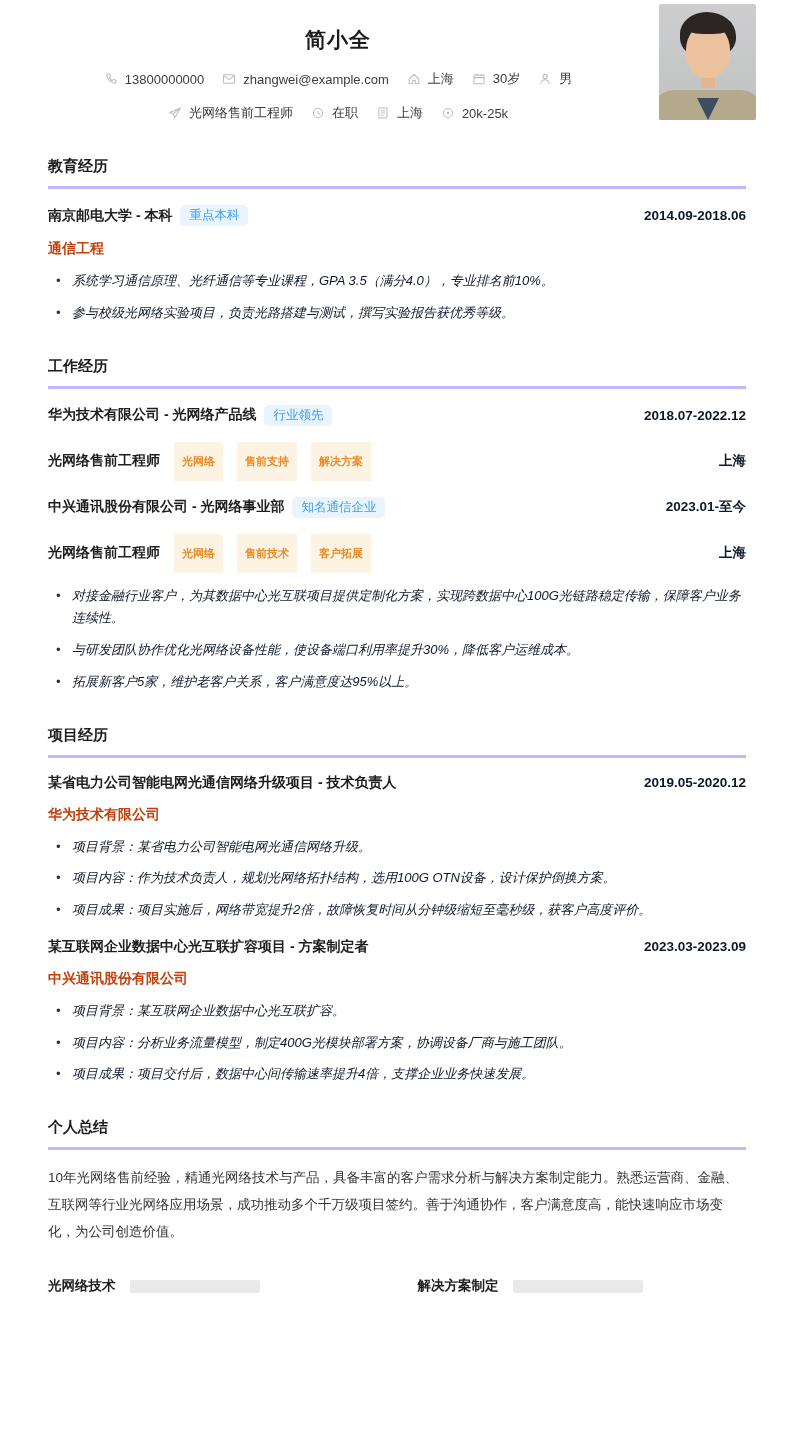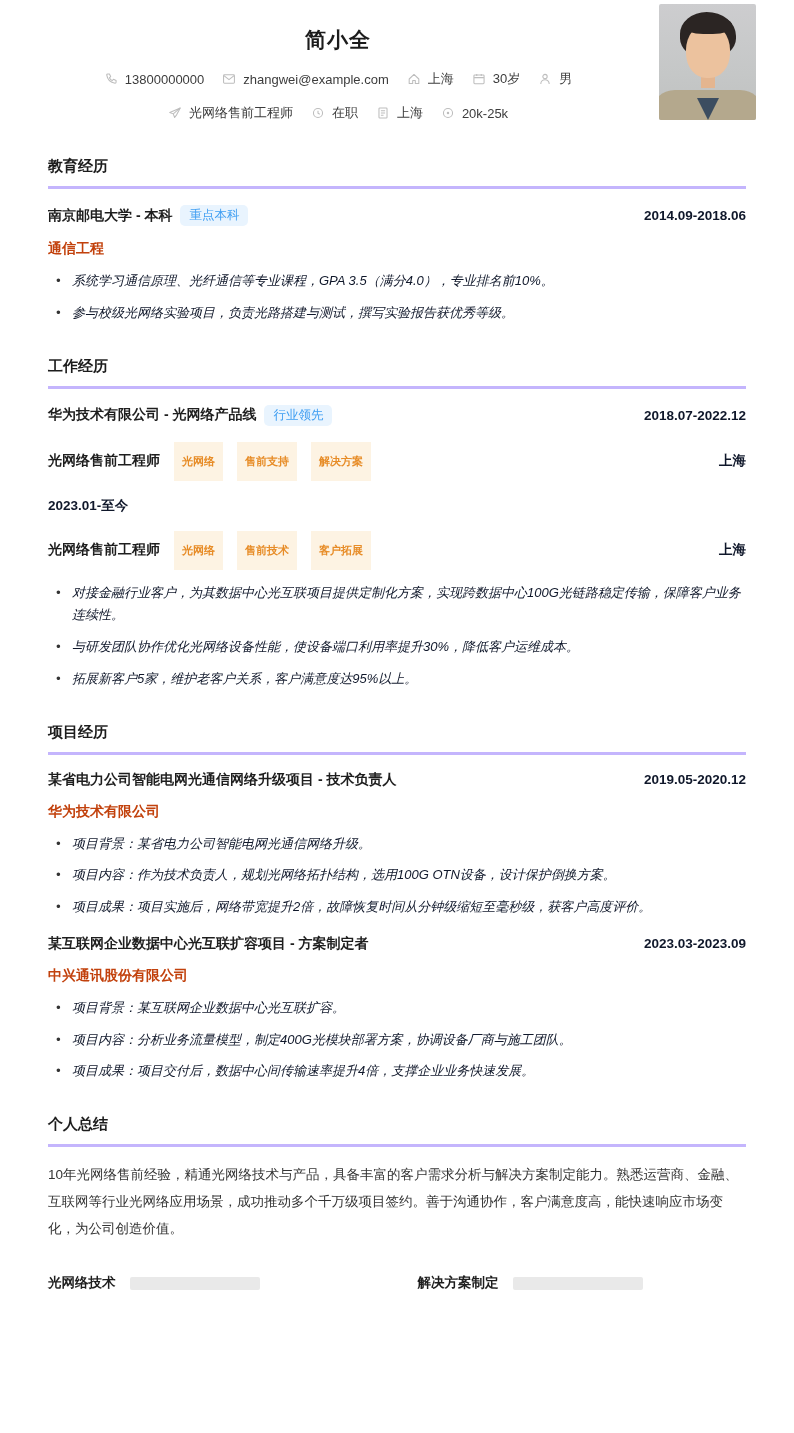--- a/index.html
+++ b/index.html
@@ -220,20 +220,24 @@
           <span class="tag">光网络</span>
           <span class="tag">售前支持</span>
           <span class="tag">解决方案</span>
         </span>
         <span class="entry-date">上海</span>
       </div>
     </div>
 
     <div class="entry">
       <div class="entry-header">
+        <span class="entry-title">
+          <span>中兴通讯股份有限公司 - 光网络事业部</span>
+          <span class="badge">知名通信企业</span>
+        </span>
         <span class="entry-date">2023.01-至今</span>
       </div>
       <div class="entry-header">
         <span class="entry-title">
           <span>光网络售前工程师</span>
           <span class="tag">光网络</span>
           <span class="tag">售前技术</span>
           <span class="tag">客户拓展</span>
         </span>
         <span class="entry-date">上海</span>

